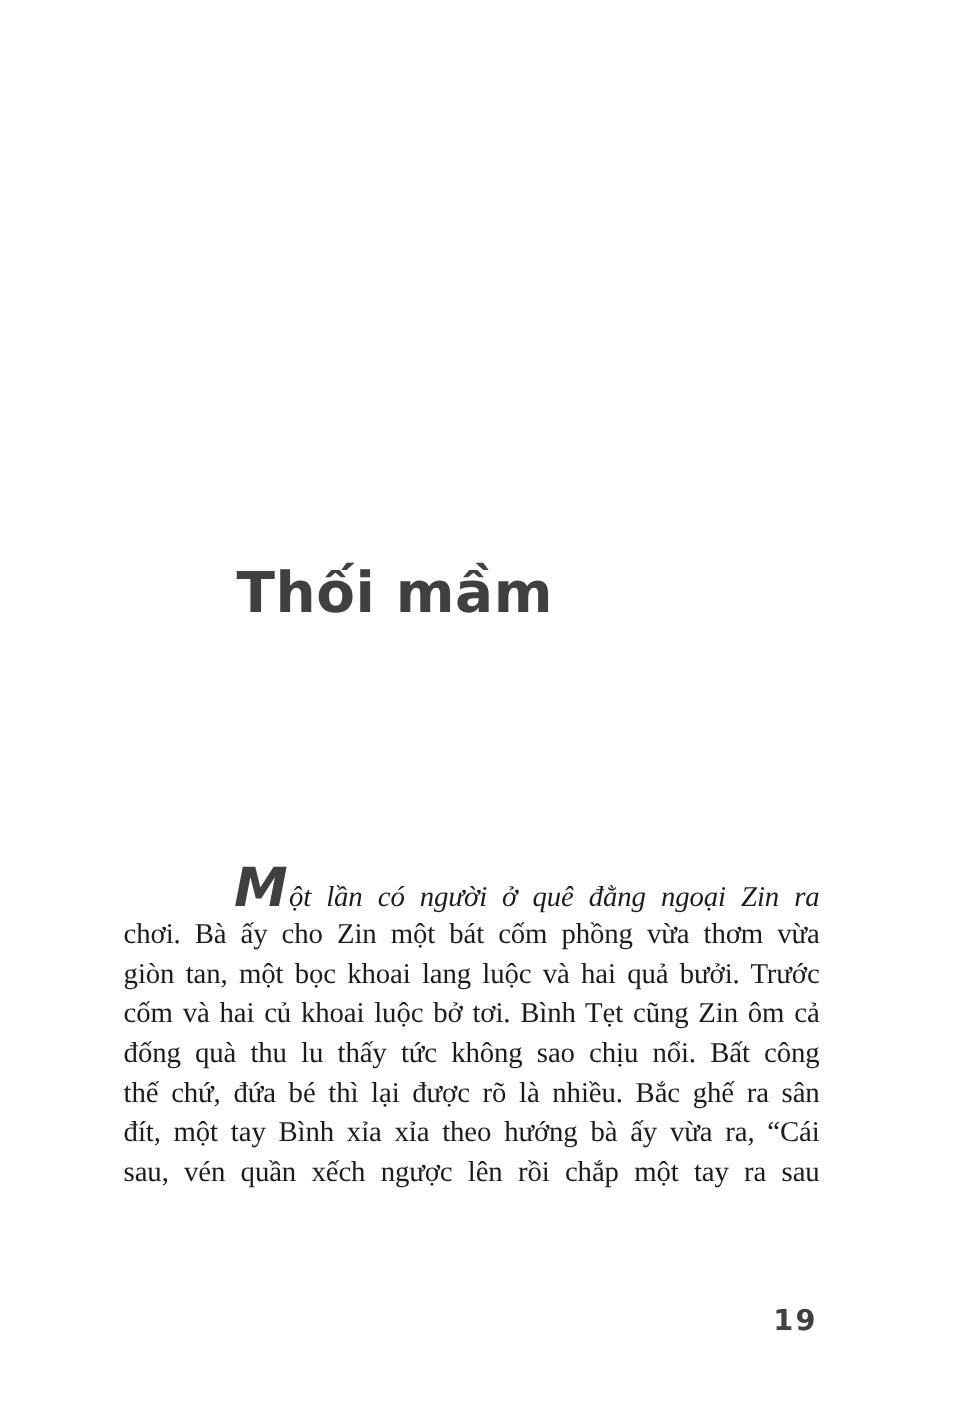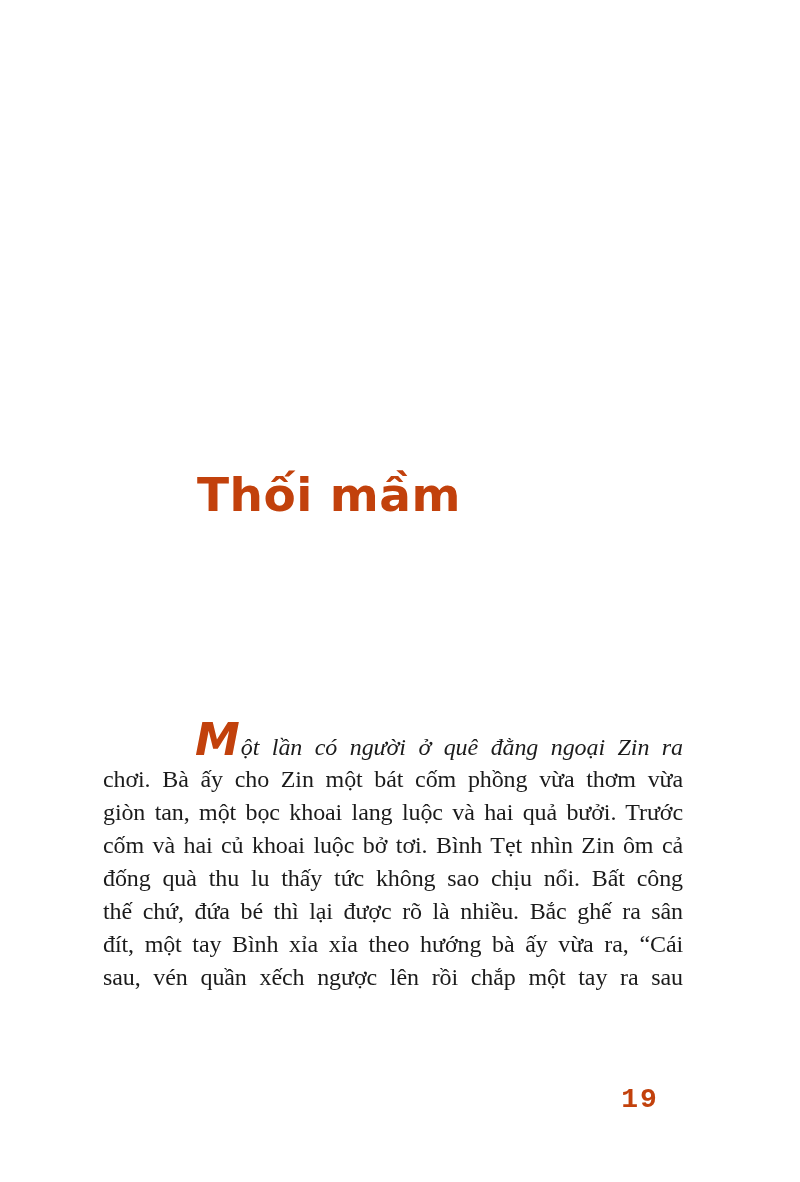--- a/index.html
+++ b/index.html
@@ -13,21 +13,21 @@
     height: 1182px;
     background: #ffffff;
     overflow: hidden;
     font-family: "Liberation Serif", serif;
     color: #1b1b1b;
   }
   
   .hand {
     font-family: "DejaVu Sans", sans-serif;
     font-weight: bold;
-    color: #c2410c;
+    color: #404040;
   }
   .chapter-title {
     position: absolute;
     left: 197px;
     top: 466px;
     font-size: 47px;
     line-height: 58px;
     letter-spacing: 0.5px;
     white-space: nowrap;
   }
@@ -52,46 +52,45 @@
     font-style: italic;
   }
   .drop-cap {
     font-size: 45px;
     line-height: 20px; 
     padding-right: 1px;
     letter-spacing: 0;
   }
   .page-number {
     position: absolute;
-    left: 608px;
+    left: 631px;
     top: 1080px;
     width: 64px;
     text-align: center;
-    font-size: 28px;
+    font-size: 24px;
     line-height: 40px;
     letter-spacing: 2px;
-    font-family: Liberation Mono, monospace;
   }
 </style>
 </head>
 <body>
 
 <div class="page">
 
   <div class="chapter-title hand">
     <div>Thối mầm</div>
   </div>
 
   <div class="body-text">
     <div class="body-line first">
       <span class="drop-cap hand">M</span><span>ột lần có người ở quê đằng ngoại Zin ra</span>
     </div>
     <div class="body-line">chơi. Bà ấy cho Zin một bát cốm phồng vừa thơm vừa</div>
     <div class="body-line">giòn tan, một bọc khoai lang luộc và hai quả bưởi. Trước</div>
-    <div class="body-line">cốm và hai củ khoai luộc bở tơi. Bình Tẹt nhìn Zin ôm cả</div>
+    <div class="body-line">cốm và hai củ khoai luộc bở tơi. Bình Tẹt cũng Zin ôm cả</div>
     <div class="body-line">đống quà thu lu thấy tức không sao chịu nổi. Bất công</div>
     <div class="body-line">thế chứ, đứa bé thì lại được rõ là nhiều. Bắc ghế ra sân</div>
     <div class="body-line">đít, một tay Bình xỉa xỉa theo hướng bà ấy vừa ra, “Cái</div>
     <div class="body-line">sau, vén quần xếch ngược lên rồi chắp một tay ra sau</div>
   </div>
 
   <div class="page-number hand">19</div>
 
 </div>
 

